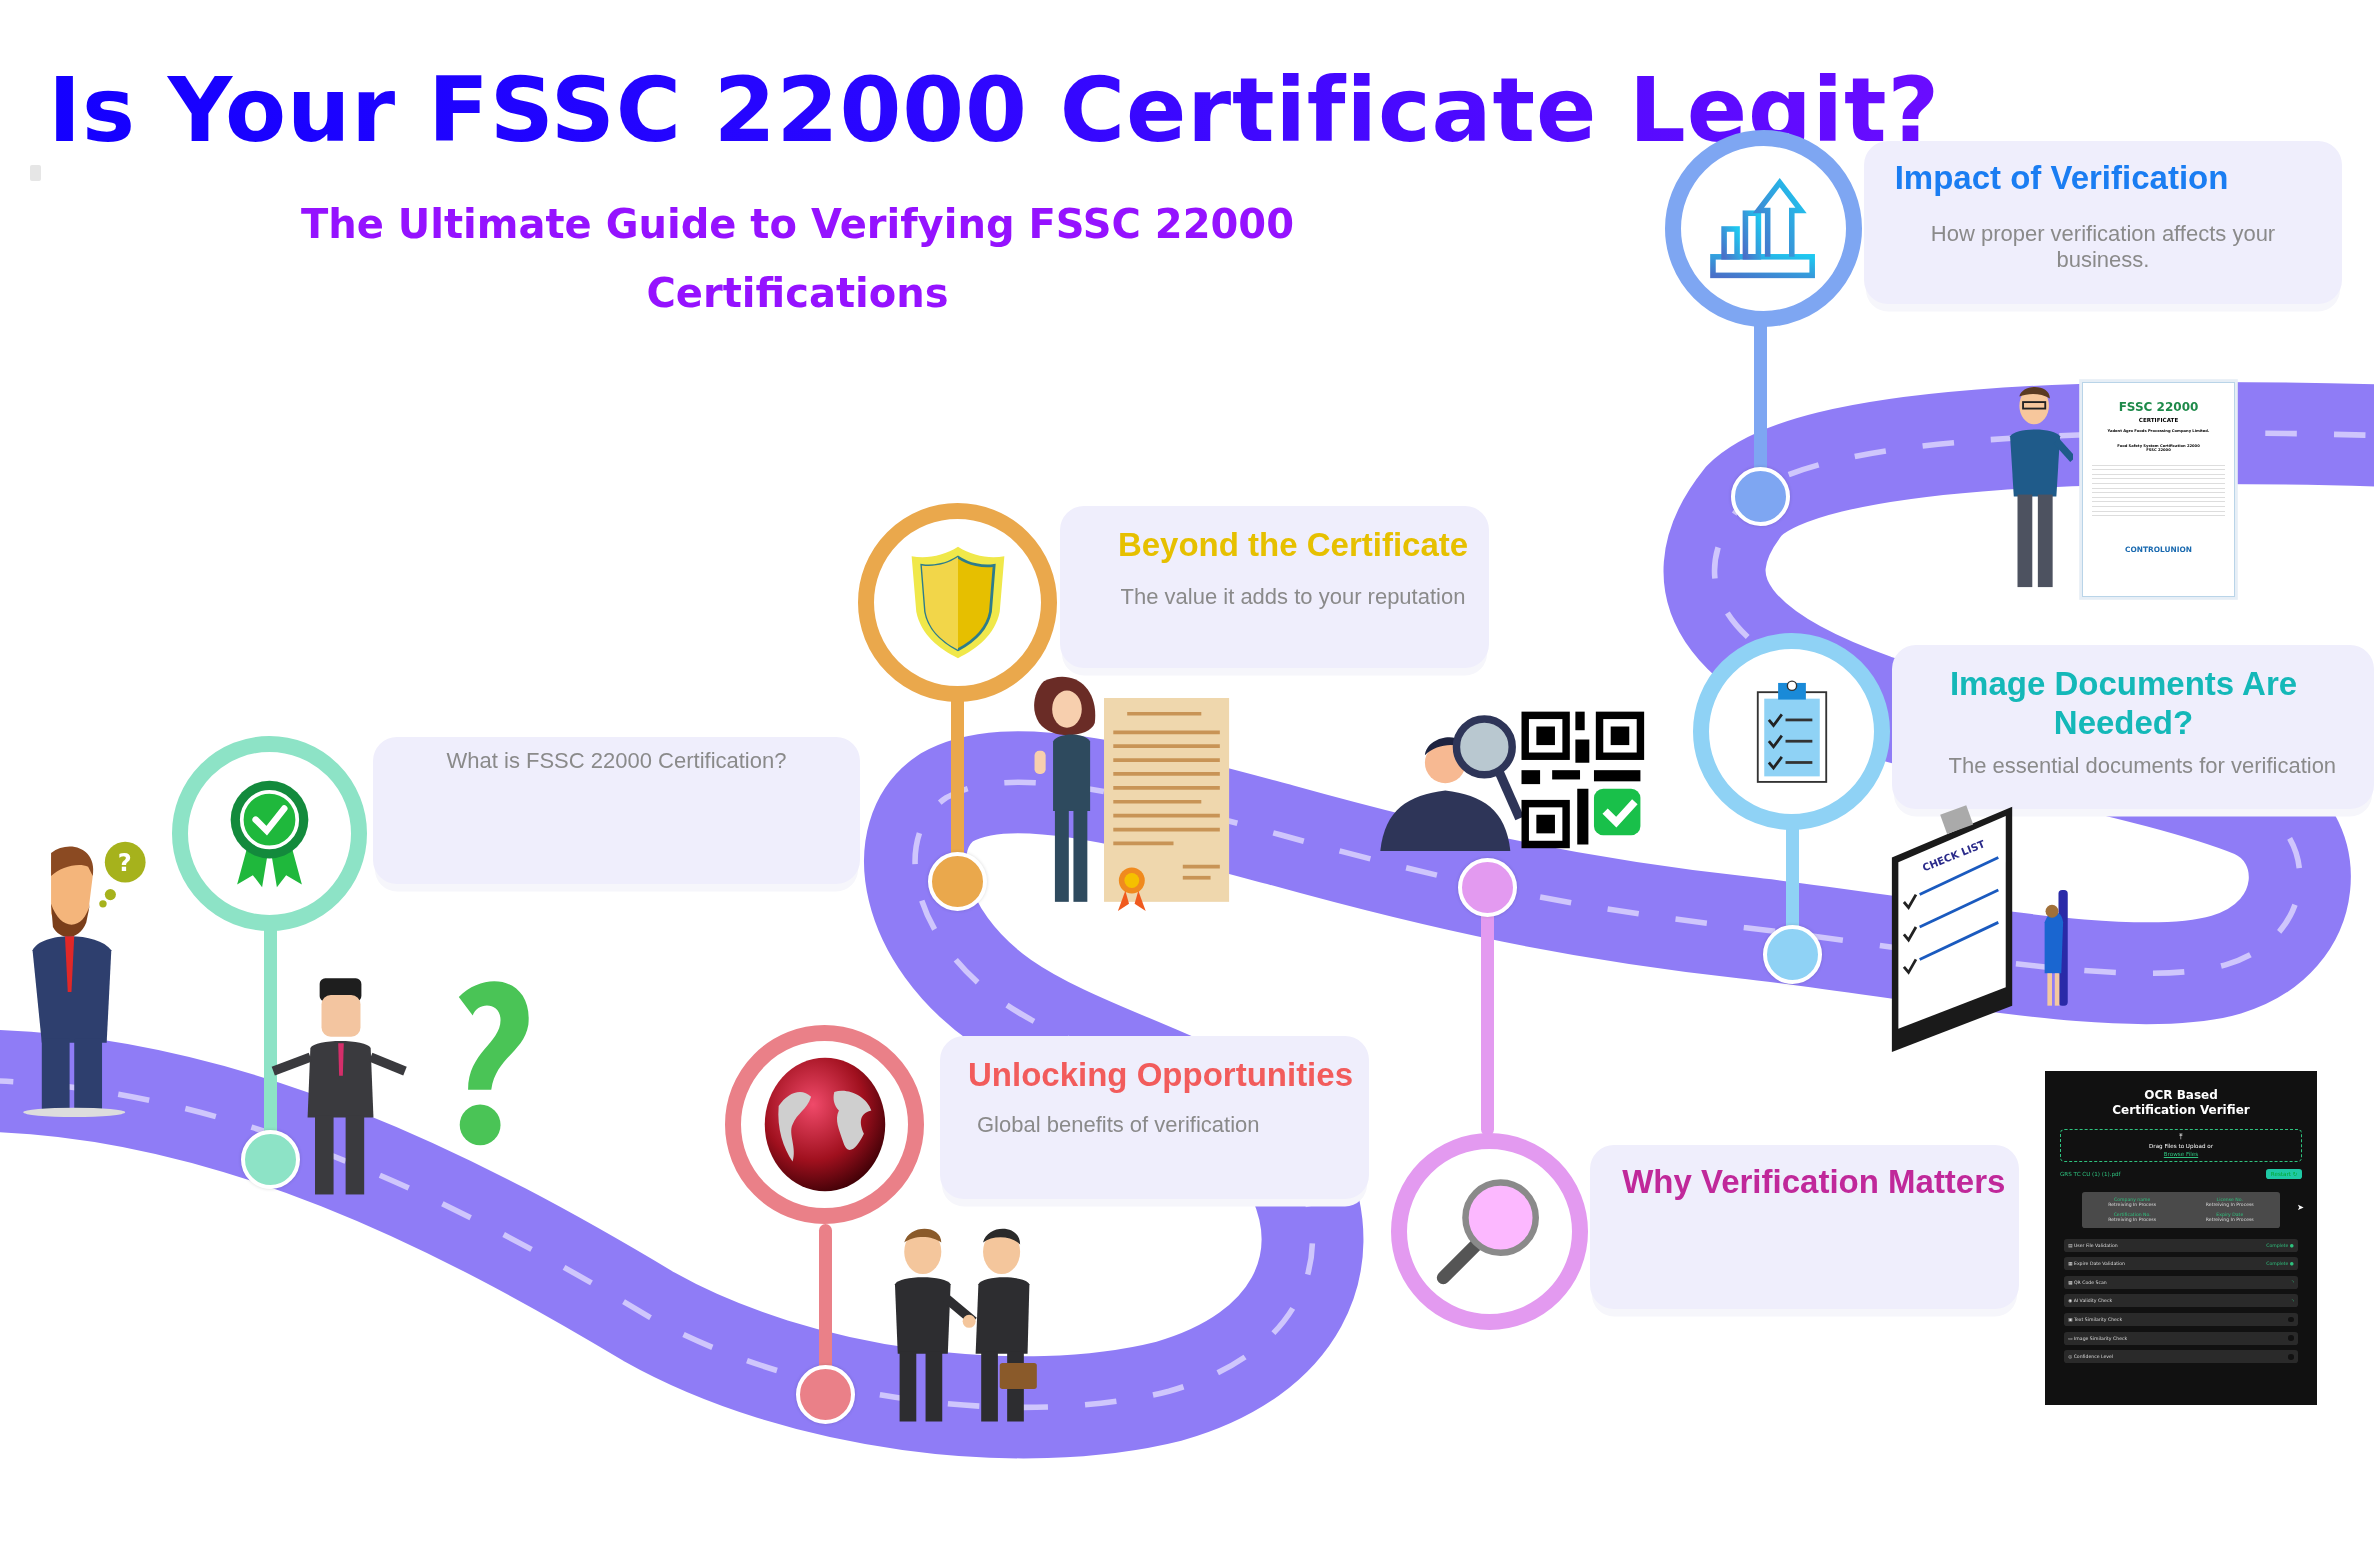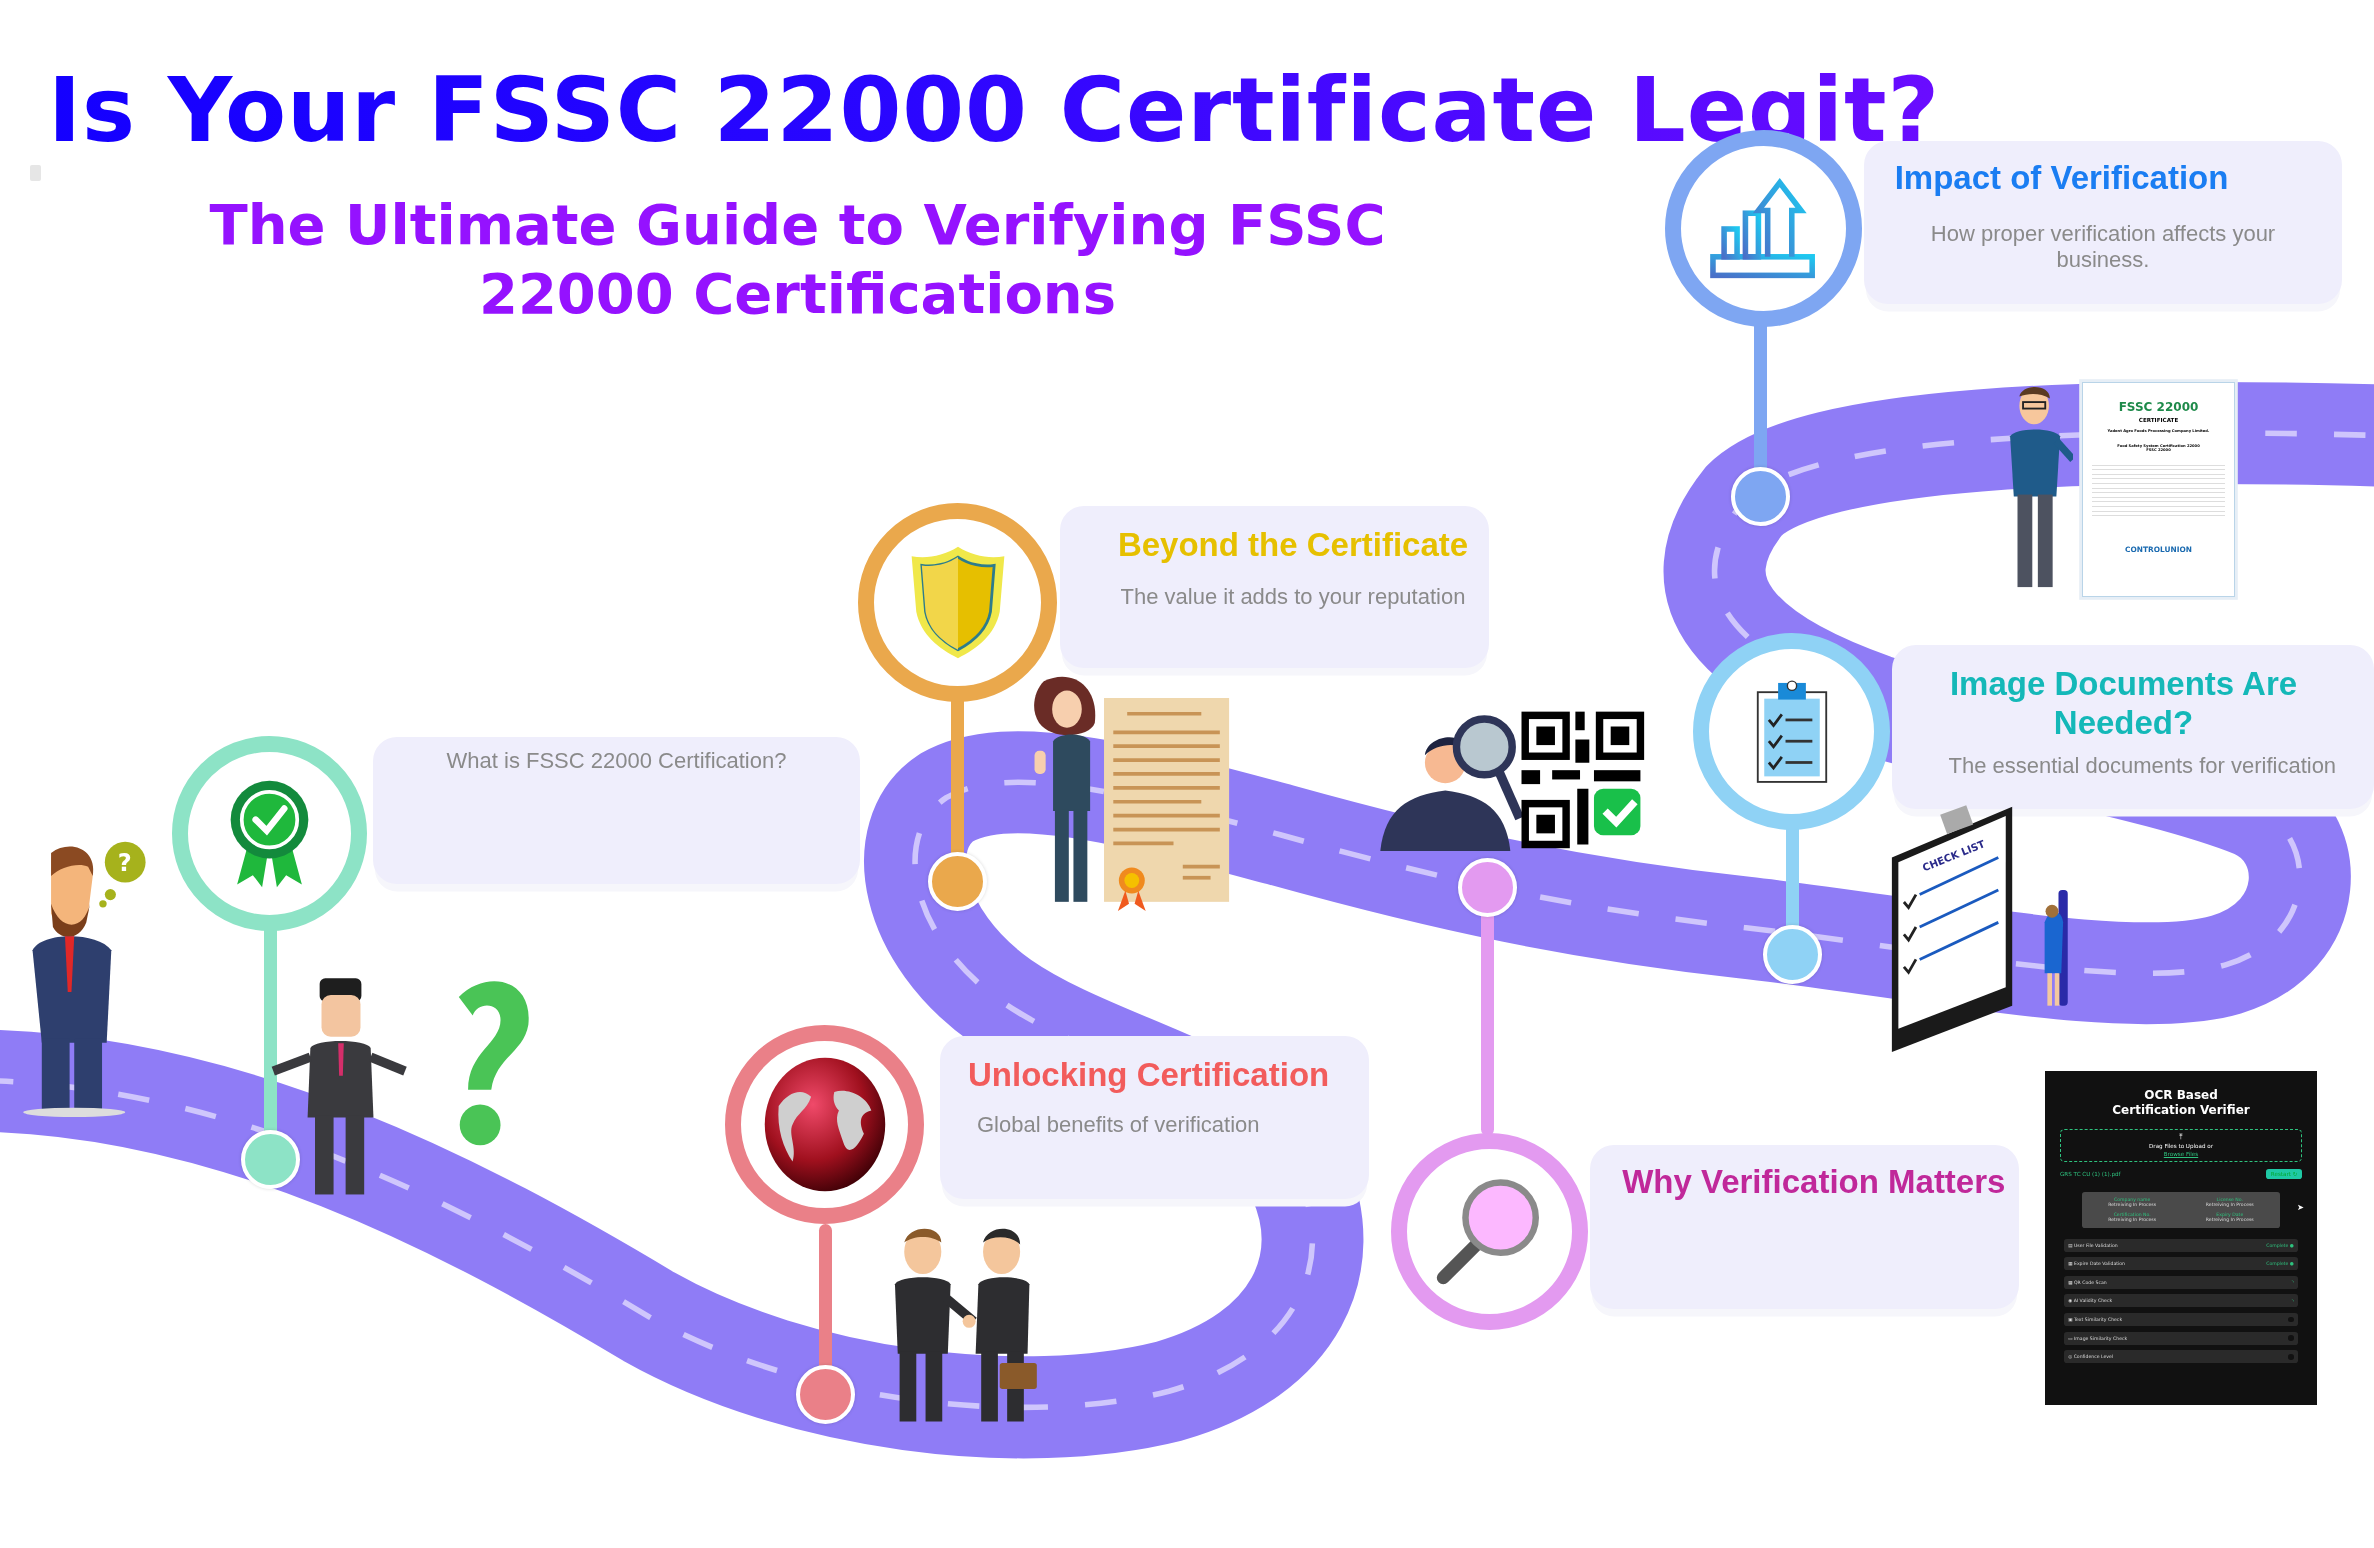--- a/index.html
+++ b/index.html
@@ -1,20 +1,20 @@
 <!DOCTYPE html>
 <html style="font-size:15px"><head>
 <meta charset="utf-8">
 <style>
   html,body{margin:0;padding:0;background:#fff;}
   body{width:2375px;height:1548px;position:relative;overflow:hidden;font-family:"Liberation Sans","DejaVu Sans",sans-serif;}
   .abs{position:absolute;}
   .title{left:48px;top:58px;font-size:89px;font-weight:900;letter-spacing:0.9px;white-space:nowrap;
     background:linear-gradient(90deg,#1400ff 0%,#2a06ff 45%,#6a0cff 100%);-webkit-background-clip:text;background-clip:text;color:transparent;font-family:"DejaVu Sans",sans-serif;}
-  .subtitle{left:148px;top:190px;width:1299px;text-align:center;font-size:56px;font-weight:bold;color:#9512ff;line-height:69px;font-family:"DejaVu Sans",sans-serif;}
+  .subtitle{left:148px;top:190px;width:1299px;text-align:center;font-size:40px;font-weight:bold;color:#9512ff;line-height:69px;font-family:"DejaVu Sans",sans-serif;}
   .tiny-doc{left:30px;top:165px;width:11px;height:16px;background:#e6e6e6;border-radius:1.9px;}
   svg.road{position:absolute;left:0;top:0;}
   .card{position:absolute;background:#efeefc;border-radius:24px;box-shadow:0 9.3px 0 -1.9px #f6f6fb;text-align:center;}
   .card .ctitle{font-weight:bold;font-size:33px;line-height:39px;}
   .card .cdesc{color:#8a8a8a;font-size:22px;line-height:26px;margin-top:16.7px;}
   .ring{position:absolute;border-radius:50%;background:#fff;box-sizing:border-box;display:flex;align-items:center;justify-content:center;}
   .stem{position:absolute;width:13px;border-radius:6.5px;}
   .dot{position:absolute;border-radius:50%;border:4.6px solid #fff;box-sizing:border-box;box-shadow:0 0 3.7px rgba(0,0,0,.15);}
   .ocr{position:absolute;left:2045px;top:1071px;width:272px;height:334px;background:#111;color:#fff;font-family:"DejaVu Sans",sans-serif;}
   .ocr .ot{text-align:center;font-weight:bold;font-size:12px;line-height:15px;margin-top:16.7px;}
@@ -85,21 +85,21 @@
           <stop offset="60%" stop-color="#a0101e"></stop>
           <stop offset="100%" stop-color="#3a0005"></stop>
         </radialGradient>
       </defs>
     <ellipse cx="70" cy="75" rx="65" ry="72" fill="url(#gg)"></ellipse>
     <path d="M20 55 C30 40 45 35 55 45 C50 60 40 62 35 75 C30 85 40 100 35 115 C25 100 18 80 20 55Z" fill="#cfcfcf"></path>
     <path d="M80 40 C95 35 115 45 120 60 C110 62 105 70 112 85 C105 100 95 110 90 95 C85 80 80 70 85 60 C80 55 78 48 80 40Z" fill="#cfcfcf"></path>
   </svg>
 </div>
 <div class="card" style="left:940px;top:1036px;width:429px;height:163px;text-align:left;">
-  <div class="ctitle" style="color:#f25c5c;margin:18.6px 0 0 28px;">Unlocking Certification</div>
+  <div class="ctitle" style="color:#f25c5c;margin:18.6px 0 0 28px;">Unlocking Opportunities</div>
   <div class="cdesc" style="margin:18.6px 0 0 37px;">Global benefits of verification</div>
 </div>
 
 <div class="stem" style="left:1481px;top:909px;height:227px;background:#e39af0;"></div>
 <div class="dot" style="left:1458px;top:858px;width:59px;height:59px;background:#e39af0;"></div>
 <div class="ring" style="left:1391px;top:1133px;width:197px;height:197px;border:16.7px solid #e39af0;">
   <svg width="111" height="111" viewBox="0 0 120 120">
     <line x1="45" y1="75" x2="10" y2="110" stroke="#555" stroke-width="14" stroke-linecap="round"></line>
     <circle cx="72" cy="45" r="38" fill="#fcb8ff" stroke="#8a8a8a" stroke-width="7"></circle>
   </svg>

